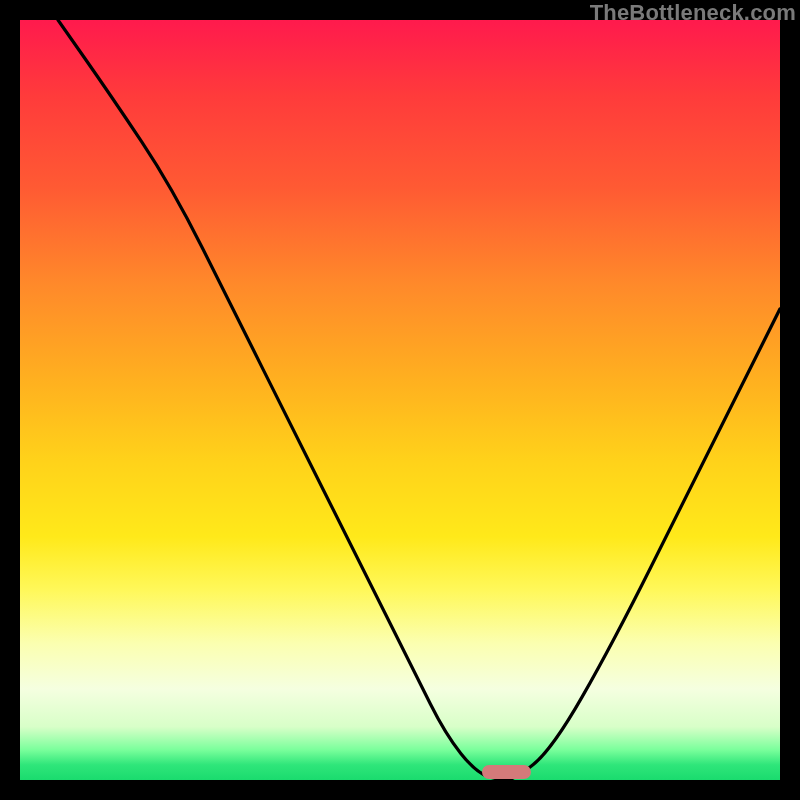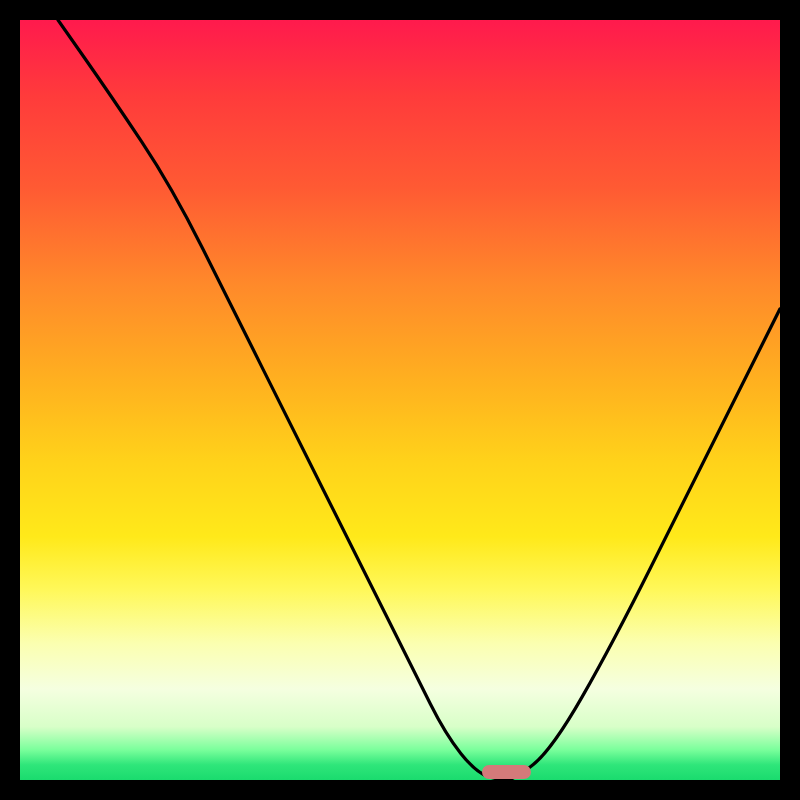--- a/index.html
+++ b/index.html
@@ -65,19 +65,20 @@
     height: 14px;
     border-radius: 7px;
     background: #d47a7a;
     bottom: 1px;
   }
 </style>
 </head>
 <body>
 
 <div class="frame">
+  <div class="watermark">TheBottleneck.com</div>
   <div class="plot">
     <svg class="curve" viewBox="0 0 760 760" preserveAspectRatio="none">
       <path id="curve-path" fill="none" stroke="#000" stroke-width="3.2" stroke-linecap="round" stroke-linejoin="round" d="M 38.0 0.0 Q 38.0 0.0 64.6 38.0 Q 91.2 76.0 121.6 121.6 Q 152.0 167.2 182.4 228.0 Q 212.8 288.8 243.2 349.6 Q 273.6 410.4 304.0 471.2 Q 334.4 532.0 364.8 592.8 Q 395.2 653.6 410.4 684.0 Q 425.6 714.4 440.8 733.4 Q 456.0 752.4 467.4 756.2 Q 478.8 760.0 486.4 760.0 Q 494.0 760.0 513.0 744.8 Q 532.0 729.6 562.4 676.4 Q 592.8 623.2 630.8 547.2 Q 668.8 471.2 714.4 380.0 T 760.0 288.8"></path>
     </svg>
     <div class="marker" id="marker" style="width: 49.4px; left: 461.7px;"></div>
   </div>
 </div>
 
 </body></html>

